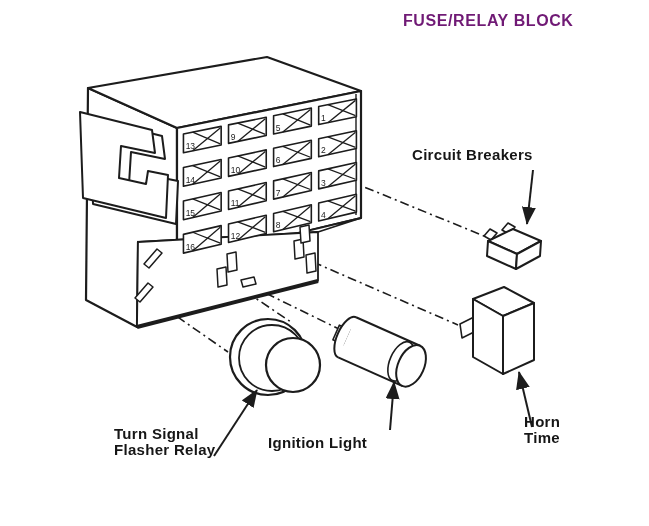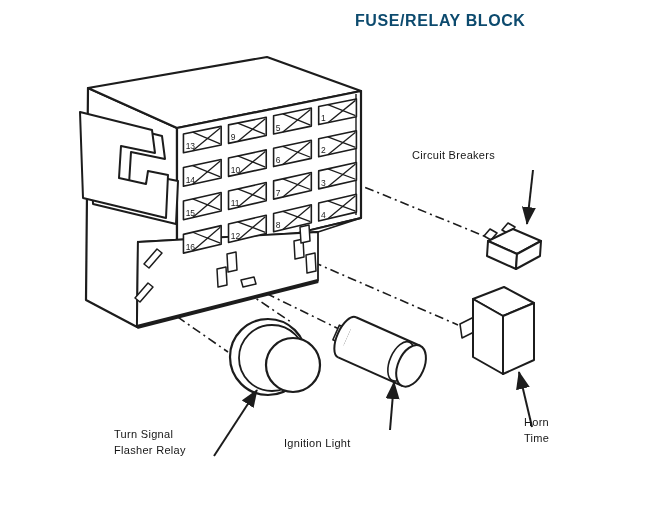--- a/index.html
+++ b/index.html
@@ -1,25 +1,25 @@
 <!DOCTYPE html>
 <html><head>
 <meta charset="utf-8">
 <style>
   html,body{margin:0;padding:0;background:#fff;}
   .page{
     position:relative;width:649px;height:526px;background:#ffffff;overflow:hidden;
     font-family:"Liberation Sans",sans-serif;color:#161616;
   }
   .lbl{
-    position:absolute;font-size:11px;font-weight:400;line-height:16px;
+    position:absolute;font-size:15px;font-weight:700;line-height:16px;
     letter-spacing:.3px;color:#161616;white-space:nowrap;
   }
   .title{
-    position:absolute;font-size:16px;font-weight:700;letter-spacing:.6px;color:#0c4a6e;
+    position:absolute;font-size:16px;font-weight:700;letter-spacing:.6px;color:#701a75;margin-left:48px;
   }
   svg{position:absolute;left:0;top:0;}
   svg *{vector-effect:non-scaling-stroke;}
 </style>
 </head>
 <body>
 
 <div class="page">
 
   <svg width="649" height="526" viewBox="0 0 649 526" fill="none" stroke="#1c1c1c" stroke-width="2.2" stroke-linejoin="round">
@@ -203,21 +203,21 @@
 
   <div class="title" style="left:355px;top:12px;">FUSE/RELAY BLOCK</div>
 
   <div class="lbl" style="left:412px;top:147px;">Circuit Breakers</div>
 
   <div class="lbl" style="left:114px;top:426px;">
     <div>Turn Signal</div>
     <div>Flasher Relay</div>
   </div>
 
-  <div class="lbl" style="left:284px;top:435px;text-align:right;">
+  <div class="lbl" style="left:268px;top:435px;text-align:right;">
     <div>Ignition Light</div>
   </div>
 
   <div class="lbl" style="left:524px;top:414px;">
     <div>Horn</div>
     <div>Time</div>
   </div>
 
 </div>
 

